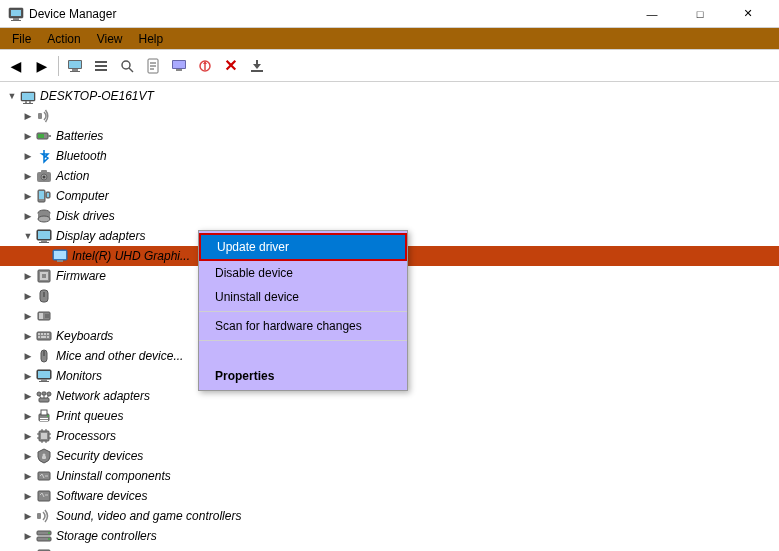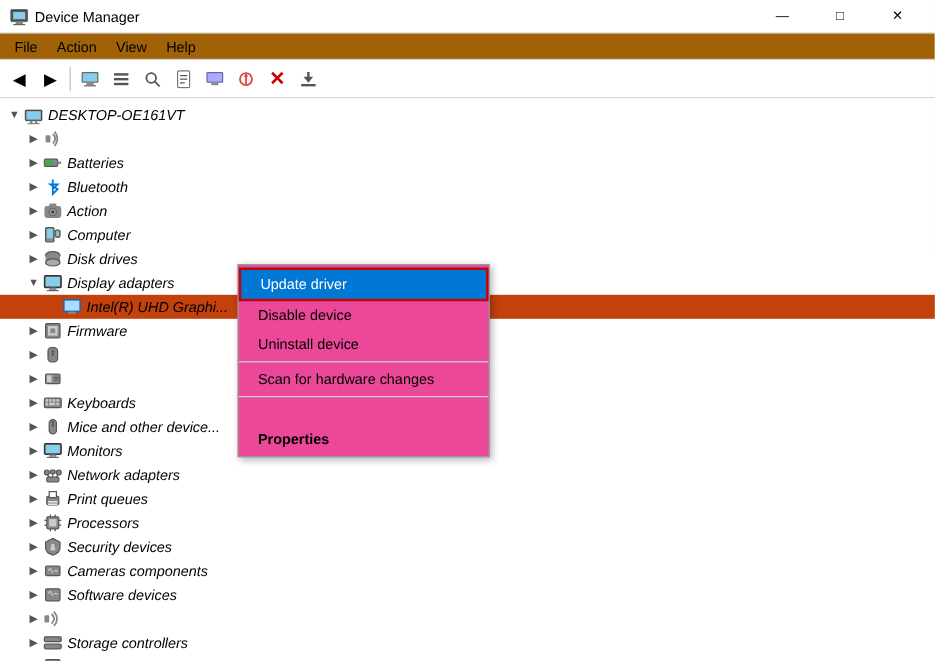--- a/index.html
+++ b/index.html
@@ -142,24 +142,24 @@
     }
 
     
     .indent-0 { padding-left: 4px; }
     .indent-1 { padding-left: 20px; }
     .indent-2 { padding-left: 36px; }
 
     
     .context-menu {
       position: absolute;
-      top: 138px;
+      top: 148px;
       left: 198px;
       width: 210px;
-      background: #ec4899;
+      background: #c4b5fd;
       border: 1px solid #999;
       box-shadow: 2px 2px 6px rgba(0,0,0,0.3);
       z-index: 100;
       padding: 2px 0;
     }
     .ctx-item {
       padding: 5px 16px;
       cursor: pointer;
       font-size: 12px;
       color: #000;
@@ -520,21 +520,21 @@
     <div class="tree-item indent-1">
       <span class="tree-toggle">▶</span>
       <span class="tree-icon">
         <svg width="16" height="16" viewBox="0 0 16 16">
             <rect x="2" y="4" width="12" height="8" rx="1" fill="#888" stroke="#555"></rect>
             <line x1="4" y1="8" x2="6" y2="6" stroke="#ccc" stroke-width="1"></line>
             <line x1="6" y1="6" x2="8" y2="10" stroke="#ccc" stroke-width="1"></line>
             <line x1="9" y1="8" x2="12" y2="8" stroke="#ccc" stroke-width="1"></line>
           </svg>
       </span>
-      <span class="tree-label">Cameras components</span>
+      <span class="tree-label">Uninstall components</span>
     </div>
 
     <div class="tree-item indent-1">
       <span class="tree-toggle">▶</span>
       <span class="tree-icon">
         <svg width="16" height="16" viewBox="0 0 16 16">
             <rect x="2" y="3" width="12" height="10" rx="1" fill="#888" stroke="#555"></rect>
             <line x1="4" y1="7" x2="6" y2="5" stroke="#ccc" stroke-width="1"></line>
             <line x1="6" y1="5" x2="8" y2="9" stroke="#ccc" stroke-width="1"></line>
             <line x1="9" y1="7" x2="12" y2="7" stroke="#ccc" stroke-width="1"></line>
@@ -545,20 +545,21 @@
 
     <div class="tree-item indent-1">
       <span class="tree-toggle">▶</span>
       <span class="tree-icon">
         <svg width="16" height="16" viewBox="0 0 16 16">
             <rect x="1" y="5" width="4" height="6" rx="1" fill="#888"></rect>
             <path d="M7 4 Q11 8 7 12" fill="none" stroke="#888" stroke-width="1.5"></path>
             <path d="M9 2 Q14 8 9 14" fill="none" stroke="#888" stroke-width="1.5"></path>
           </svg>
       </span>
+      <span class="tree-label">Sound, video and game controllers</span>
     </div>
 
     <div class="tree-item indent-1">
       <span class="tree-toggle">▶</span>
       <span class="tree-icon">
         <svg width="16" height="16" viewBox="0 0 16 16">
             <rect x="1" y="3" width="14" height="4" rx="1" fill="#888" stroke="#555"></rect>
             <circle cx="13" cy="5" r="1" fill="#4a4"></circle>
             <rect x="1" y="9" width="14" height="4" rx="1" fill="#888" stroke="#555"></rect>
             <circle cx="13" cy="11" r="1" fill="#4a4"></circle>

